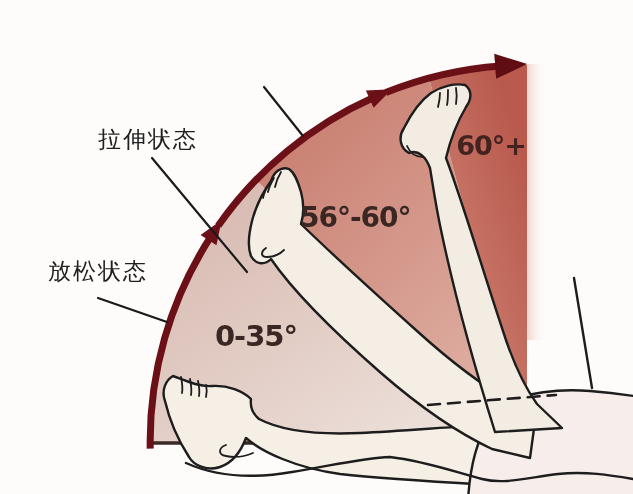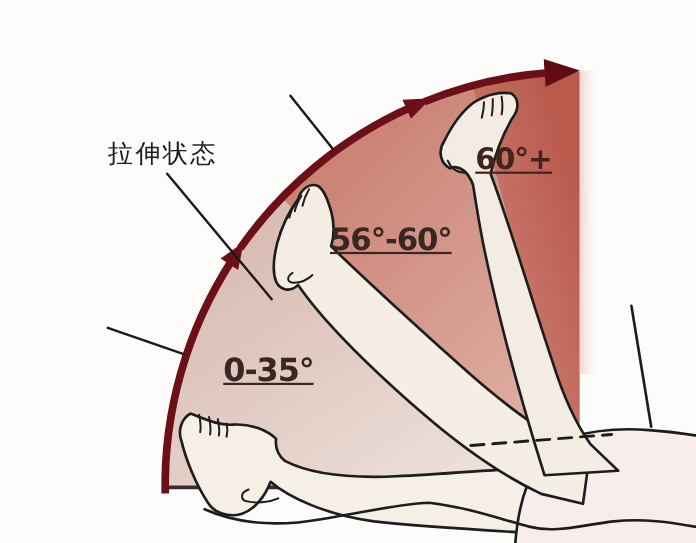--- a/index.html
+++ b/index.html
@@ -15,21 +15,21 @@
     color:#b04b3e;font-size:24px;font-weight:700;
     line-height:31px;letter-spacing:1px;
   }
   .state-label{
     color:#1f1f1f;font-size:23px;font-weight:500;letter-spacing:2px;
   }
   .lbl-stretch{left:98px;top:124px;text-align:right;}
   .lbl-relax{left:48px;top:256px;}
   .angle-label{
     color:#3a2724;font-size:28px;font-weight:600;
-    letter-spacing:-1px;text-align:left;text-decoration:underline;
+    letter-spacing:-1px;text-align:right;
   }
   .lbl-0-35{left:203px;top:319px;width:94px;font-size:29px;}
   .lbl-35-60{left:300px;top:201px;width:100px;}
   .lbl-60plus{left:432px;top:130px;width:94px;font-size:27px;color:#43231f;}
 </style>
 </head>
 <body>
 
 <div class="stage">
 
@@ -128,19 +128,20 @@
     <g fill="none" stroke="#1a1a1a" stroke-width="2.2" stroke-linecap="round">
       <path d="M264,87 L303,136"></path>
       <path d="M152,158 L247,272"></path>
       <path d="M98,298 L167,322"></path>
     </g>
   </svg>
 
 
   <div class="txt state-label lbl-stretch">拉伸状态</div>
 
+  <div class="txt state-label lbl-relax">放松状态</div>
 
   <div class="txt angle-label lbl-0-35">0-35°</div>
 
   <div class="txt angle-label lbl-35-60">56°-60°</div>
 
   <div class="txt angle-label lbl-60plus">60°+</div>
 </div>
 
 </body></html>

